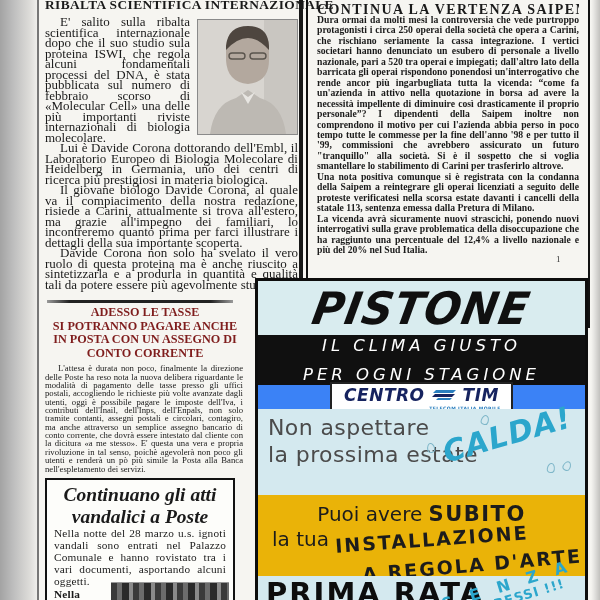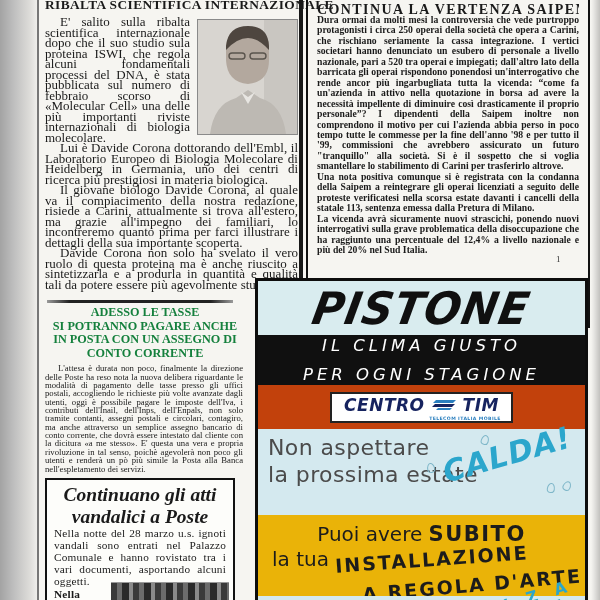--- a/index.html
+++ b/index.html
@@ -18,21 +18,21 @@
 
   
   .col-left{position:absolute;left:45px;top:0;width:253px;}
   .headline1{font-size:13.4px;font-weight:bold;letter-spacing:.4px;white-space:nowrap;
       margin:-3px 0 4px 0;}
   .art1 p{font-size:13px;line-height:10.5px;text-align:justify;margin:0;text-indent:15px;}
   .photo{float:right;width:99px;height:114px;margin:2px 0 4px 7px;border:1px solid #8a8a8a;
       background:#d6d3ce;}
   .rule{height:3px;width:186px;margin:10px 0 3px 2px;
       background:linear-gradient(90deg,#9a9a9a,#222 12%,#222 88%,#9a9a9a);}
-  .tax-head{width:200px;color:#15803d;font-weight:bold;text-align:center;
+  .tax-head{width:200px;color:#7f1d1d;font-weight:bold;text-align:center;
       font-size:12.2px;line-height:13.6px;margin-top:3px;}
   .tax-body{width:198px;font-size:8.7px;line-height:8.35px;text-align:justify;
       text-indent:13px;margin-top:4px;}
 
   .vandal-box{position:absolute;left:45px;top:478px;width:190px;height:140px;
       border:2px solid #111;background:#fdfdfa;padding:2px 7px;box-sizing:border-box;}
   .vandal-title{font-style:italic;font-weight:bold;font-size:19.5px;line-height:21.5px;
       text-align:center;margin-top:2px;}
   .vandal-body{font-weight:normal;font-size:11.3px;line-height:11.9px;text-align:justify;
       margin-top:1px;letter-spacing:.2px;}
@@ -54,21 +54,21 @@
   
   .ad{position:absolute;left:255px;top:278px;width:333px;height:342px;
       border:3px solid #0d0d0d;background:#fff;box-sizing:border-box;overflow:hidden;
       font-family:"DejaVu Sans",sans-serif;}
   .ad-logo{height:54px;background:#d9ecef;display:flex;align-items:center;justify-content:center;}
   .ad-logo span{font-size:43px;font-weight:900;font-style:italic;color:#101010;
       transform:skewX(-10deg) scaleY(1.04);letter-spacing:1px;}
   .ad-band{height:50px;background:#101010;color:#fff;display:flex;flex-direction:column;
       align-items:center;justify-content:space-between;font-style:italic;font-size:16.5px;
       letter-spacing:4px;line-height:21px;white-space:nowrap;}
-  .ad-tim{height:44px;display:flex;align-items:center;justify-content:center;background:#c2410c;}
+  .ad-tim{height:24px;display:flex;align-items:center;justify-content:center;background:#3b82f6;}
   .tim-box{position:relative;border:2px solid #222;background:#fff;display:flex;
       align-items:center;gap:7px;padding:1px 12px 6px;}
   .tim-word{font-weight:900;font-style:italic;font-size:17px;color:#16235f;letter-spacing:.5px;}
   .tim-sub{position:absolute;right:10px;bottom:0;font-size:4.6px;font-weight:bold;
       color:#2a7fbf;letter-spacing:.4px;white-space:nowrap;}
   .ad-season{height:86px;background:#d4e9ef;position:relative;color:#4b4b4b;
       padding:5px 0 0 10px;box-sizing:border-box;font-size:22px;line-height:27px;
       letter-spacing:.4px;}
   .calda{position:absolute;right:12px;top:12px;transform:rotate(-16deg);
       font-weight:900;font-style:italic;font-size:30px;color:#2ba6cc;letter-spacing:1px;}

